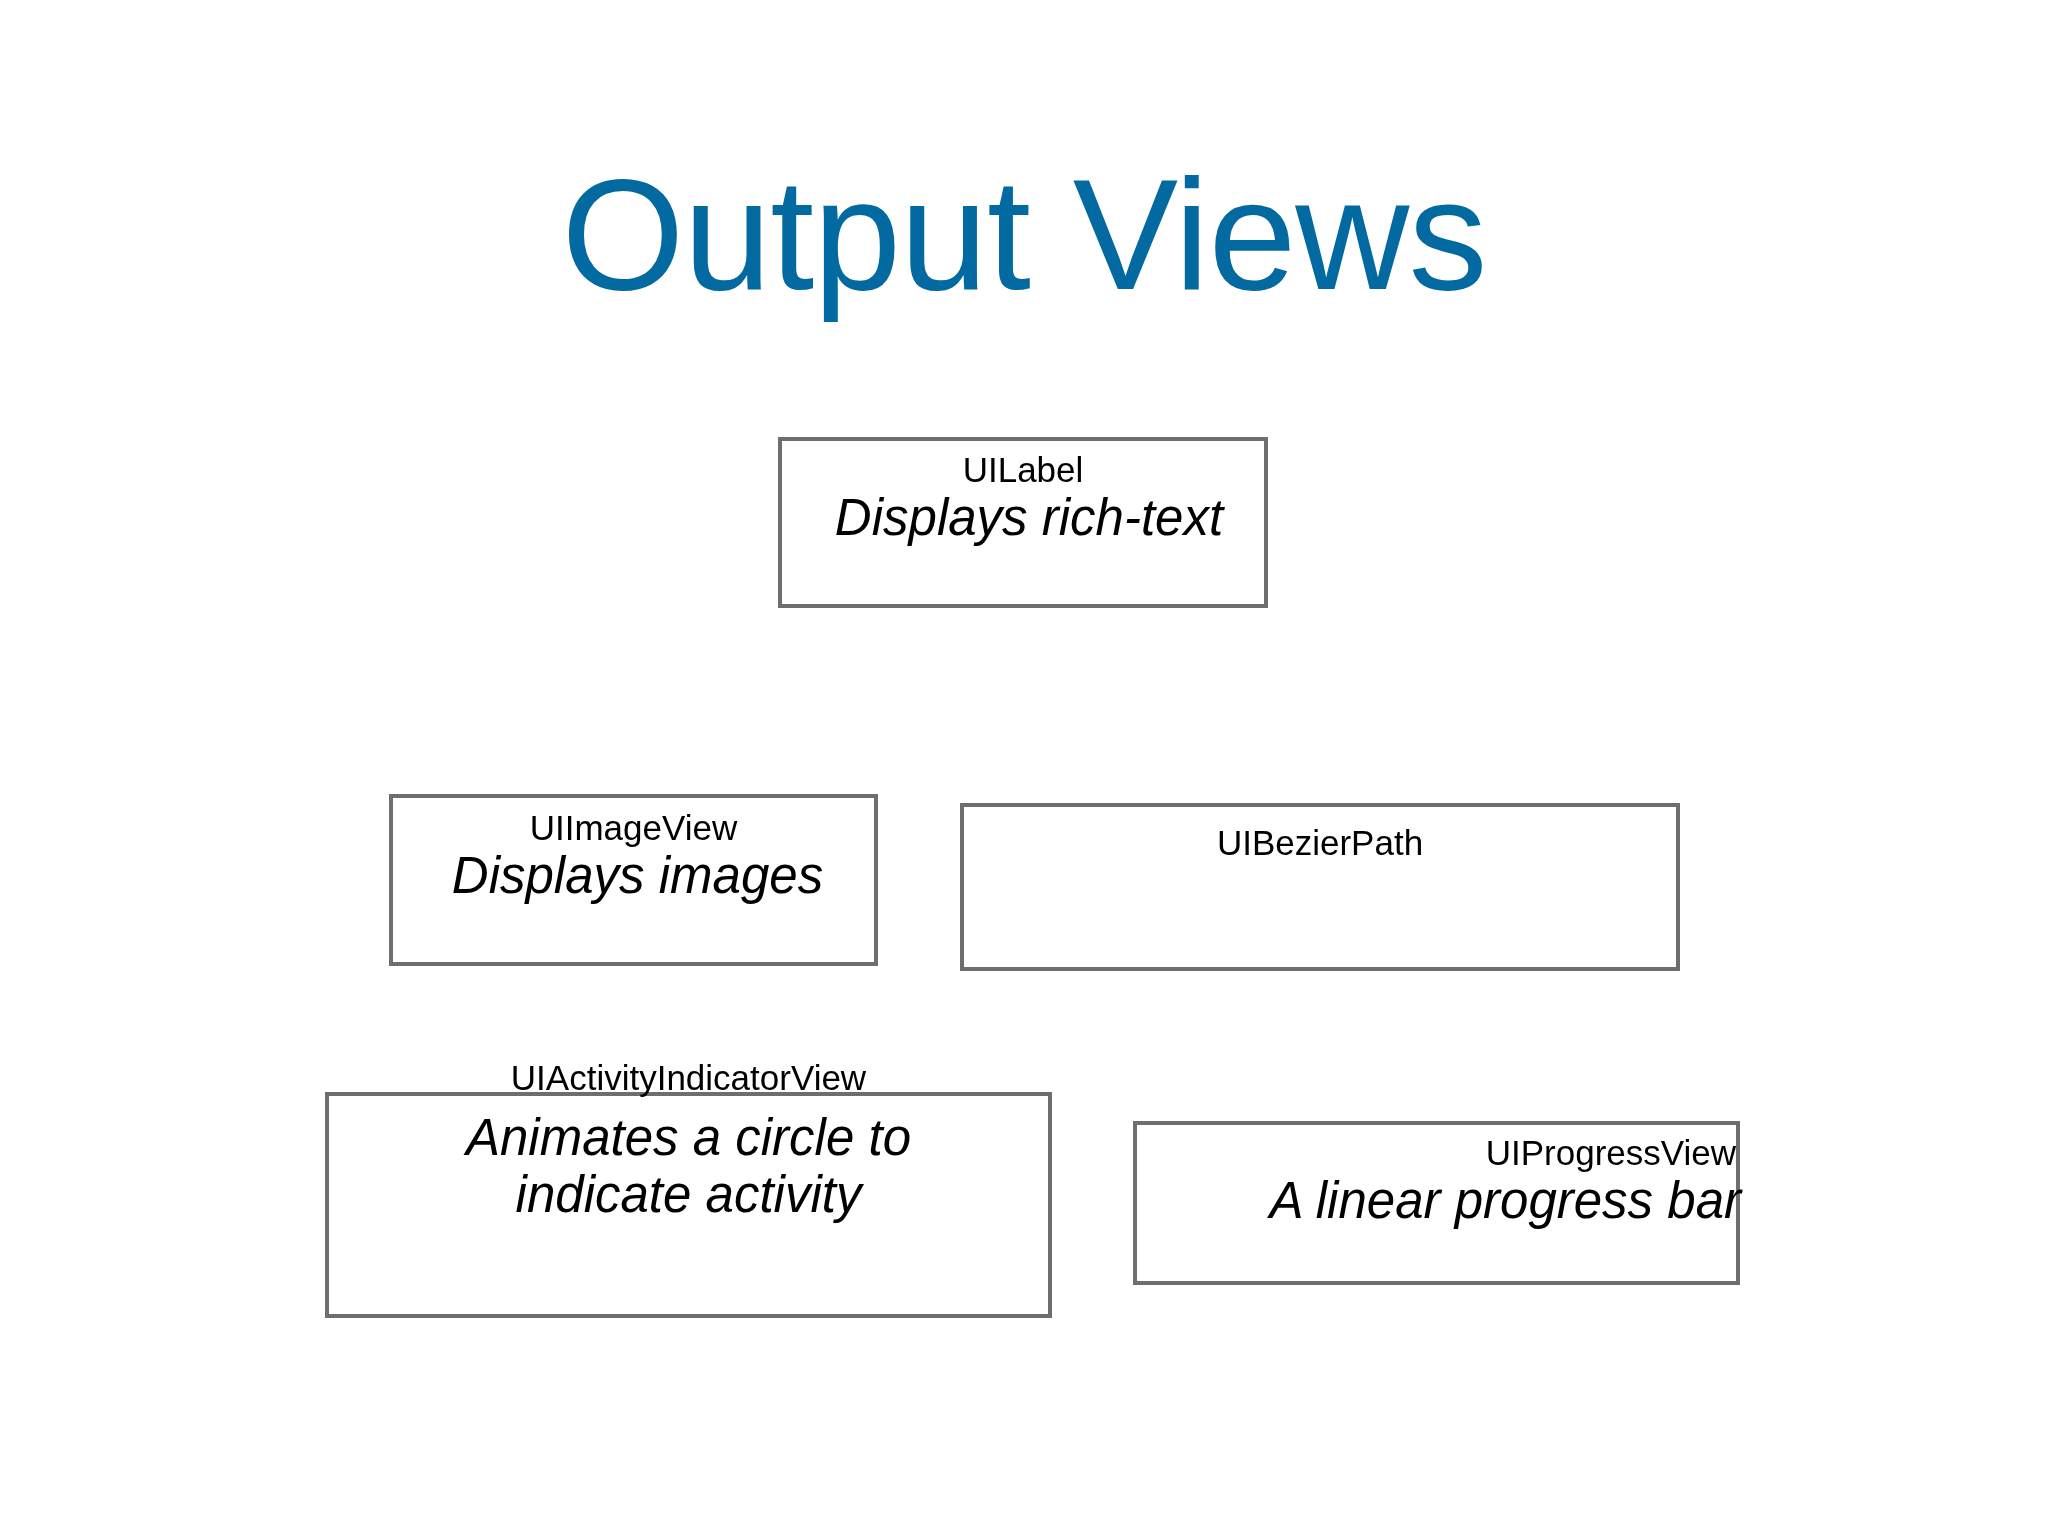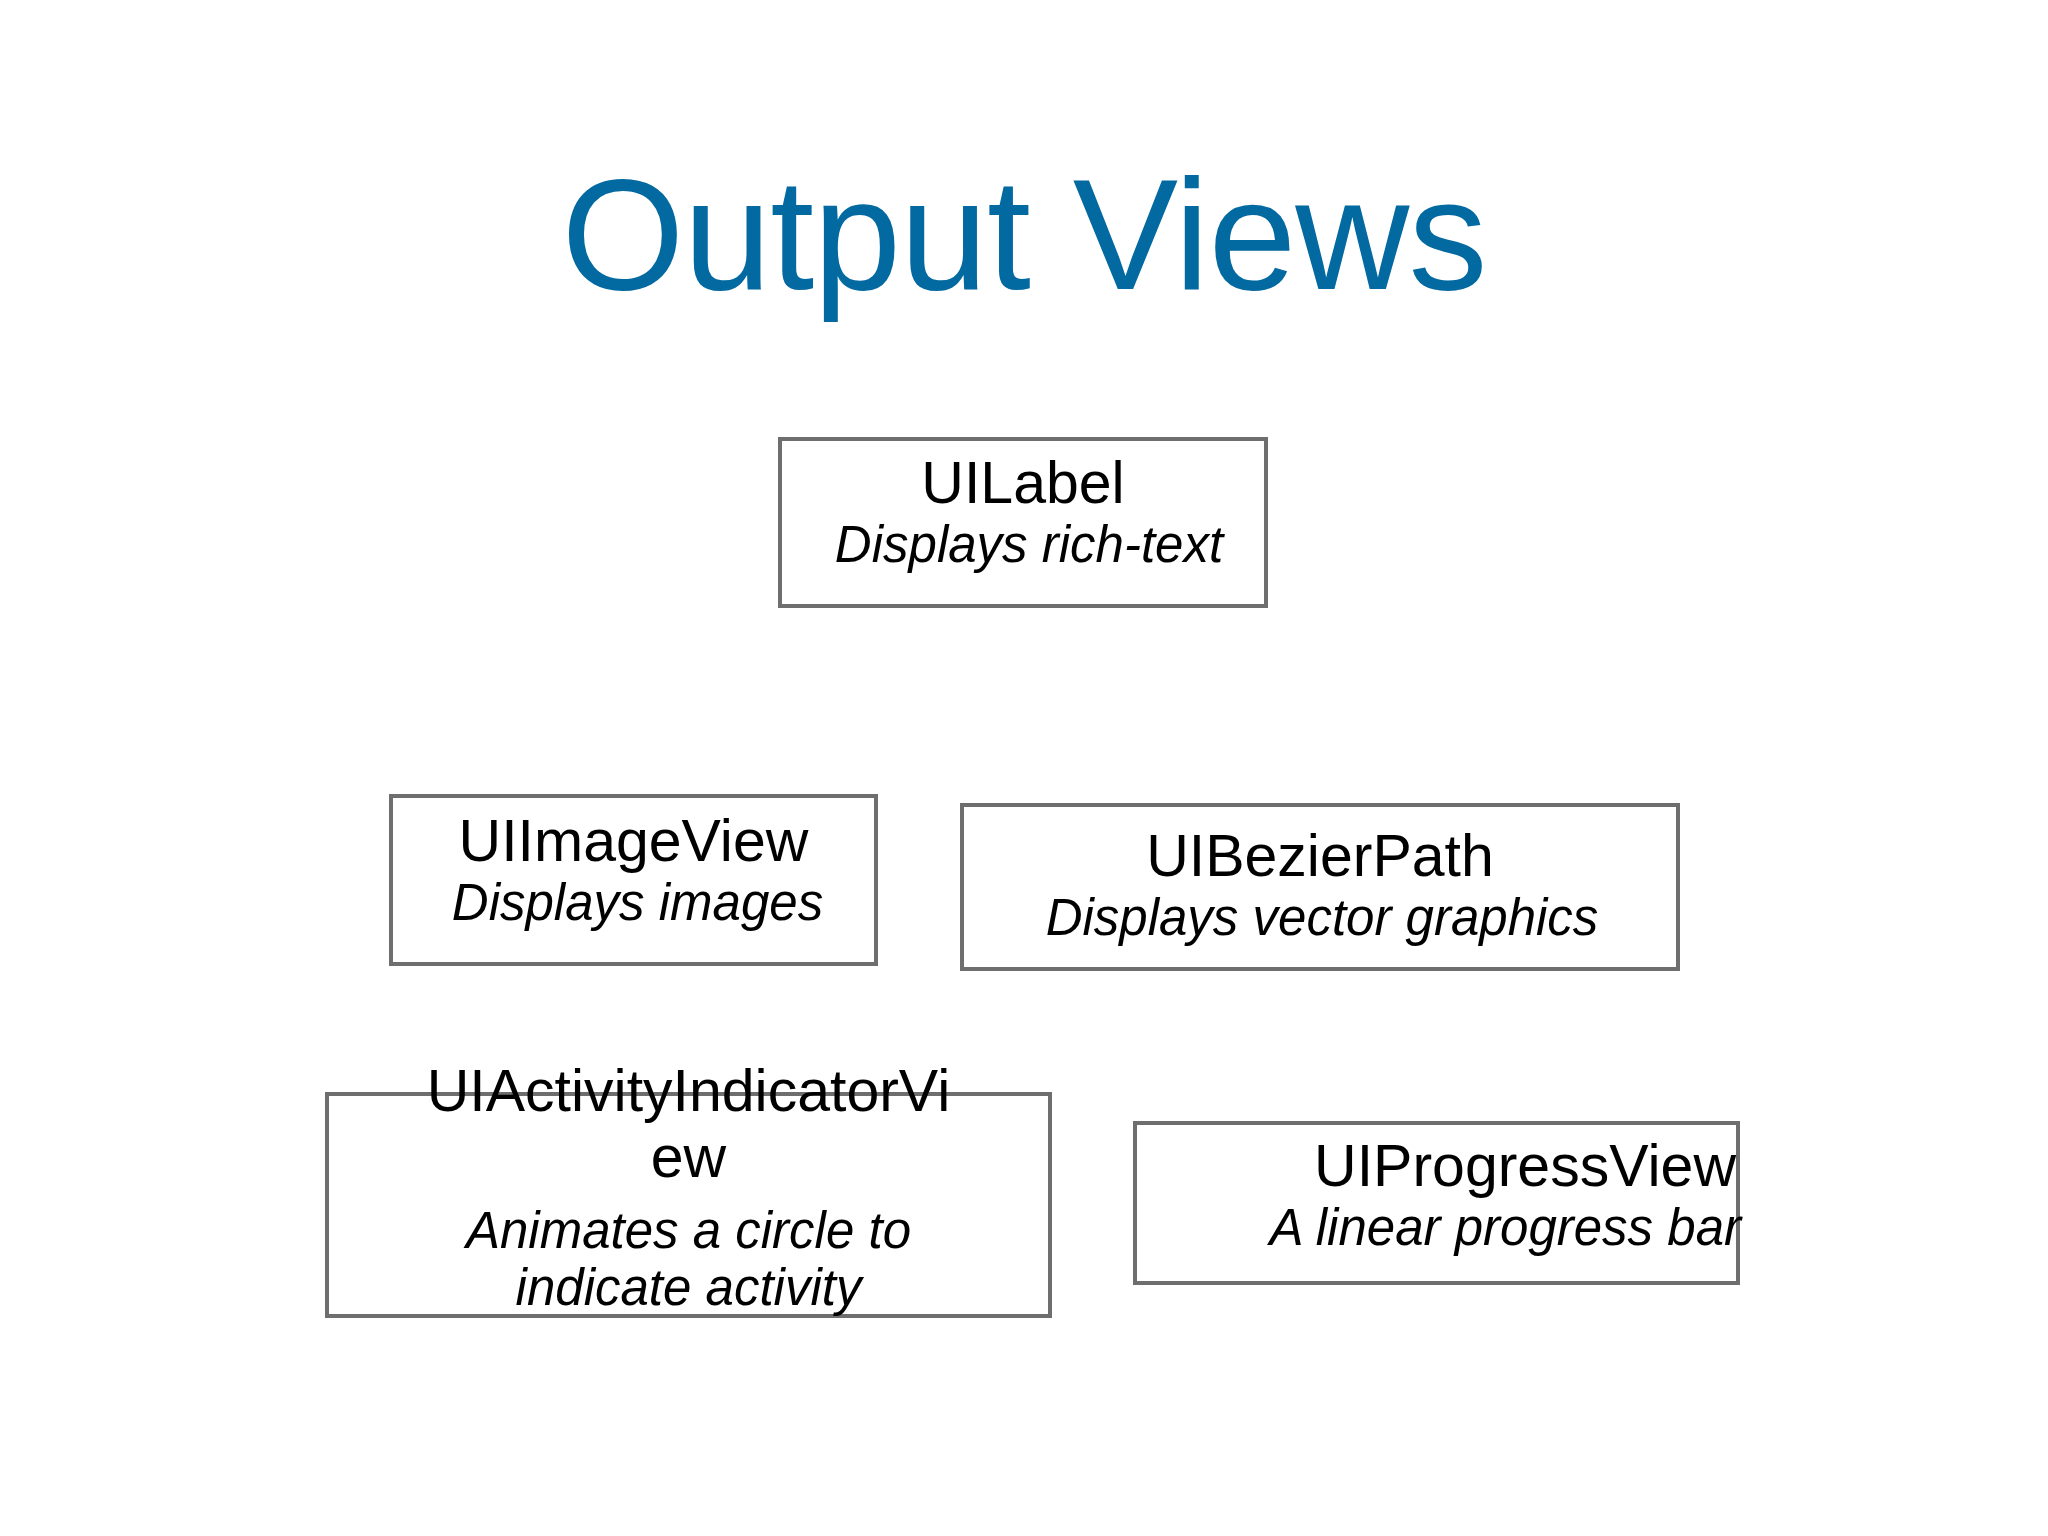--- a/index.html
+++ b/index.html
@@ -43,21 +43,21 @@
     border: 4px solid #6e6e6e;
     background: transparent;
     display: block;
     text-align: center;
     overflow: visible;
   }
 
   .view-name {
     display: block;
     font-family: "Liberation Sans", sans-serif;
-    font-size: 59px;
+    font-size: 35px;
     font-weight: 400;
     line-height: 1.12;
     color: #000000;
     letter-spacing: 0px;
   }
 
   .view-desc {
     display: block;
     font-family: "Liberation Sans", sans-serif;
     font-size: 51px;
@@ -152,21 +152,20 @@
     <span class="view-desc">Displays rich-text</span>
   </div>
 
   <div class="view-box" id="box-uiimageview">
     <span class="view-name">UIImageView</span>
     <span class="view-desc">Displays images</span>
   </div>
 
   <div class="view-box" id="box-uibezierpath">
     <span class="view-name">UIBezierPath</span>
-    <span class="view-desc">Displays vector graphics</span>
   </div>
 
   <div class="view-box" id="box-uiactivityindicatorview">
     <span class="view-name">UIActivityIndicatorView</span>
     <span class="view-desc wrap">Animates a circle to indicate activity</span>
   </div>
 
   <div class="view-box" id="box-uiprogressview">
     <span class="view-name">UIProgressView</span>
     <span class="view-desc">A linear progress bar</span>

